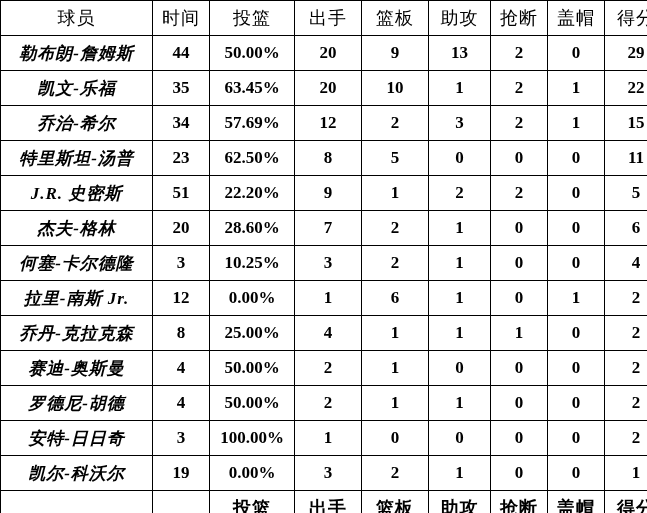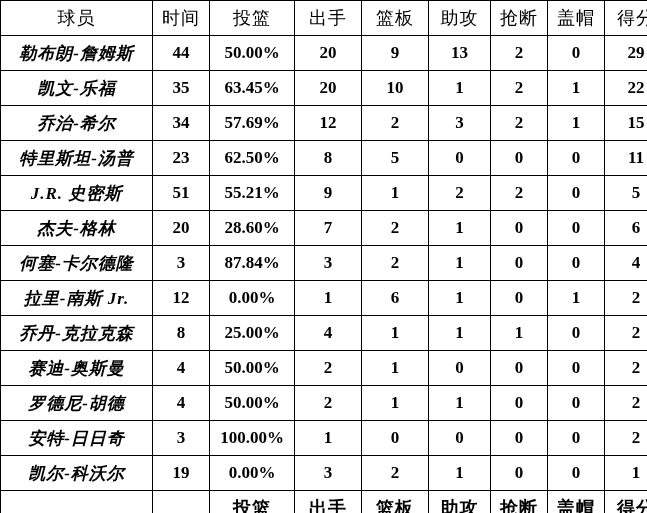--- a/index.html
+++ b/index.html
@@ -144,21 +144,21 @@
         <td class="num">8</td>
         <td class="num">5</td>
         <td class="num">0</td>
         <td class="num">0</td>
         <td class="num">0</td>
         <td class="num">11</td>
       </tr>
       <tr>
         <td class="player-name">J.R. 史密斯</td>
         <td class="num">51</td>
-        <td class="num">55.21%</td>
+        <td class="num">22.20%</td>
         <td class="num">9</td>
         <td class="num">1</td>
         <td class="num">2</td>
         <td class="num">2</td>
         <td class="num">0</td>
         <td class="num">5</td>
       </tr>
       <tr>
         <td class="player-name">杰夫-格林</td>
         <td class="num">20</td>
@@ -166,21 +166,21 @@
         <td class="num">7</td>
         <td class="num">2</td>
         <td class="num">1</td>
         <td class="num">0</td>
         <td class="num">0</td>
         <td class="num">6</td>
       </tr>
       <tr>
         <td class="player-name">何塞-卡尔德隆</td>
         <td class="num">3</td>
-        <td class="num">87.84%</td>
+        <td class="num">10.25%</td>
         <td class="num">3</td>
         <td class="num">2</td>
         <td class="num">1</td>
         <td class="num">0</td>
         <td class="num">0</td>
         <td class="num">4</td>
       </tr>
       <tr>
         <td class="player-name">拉里-南斯 Jr.</td>
         <td class="num">12</td>

